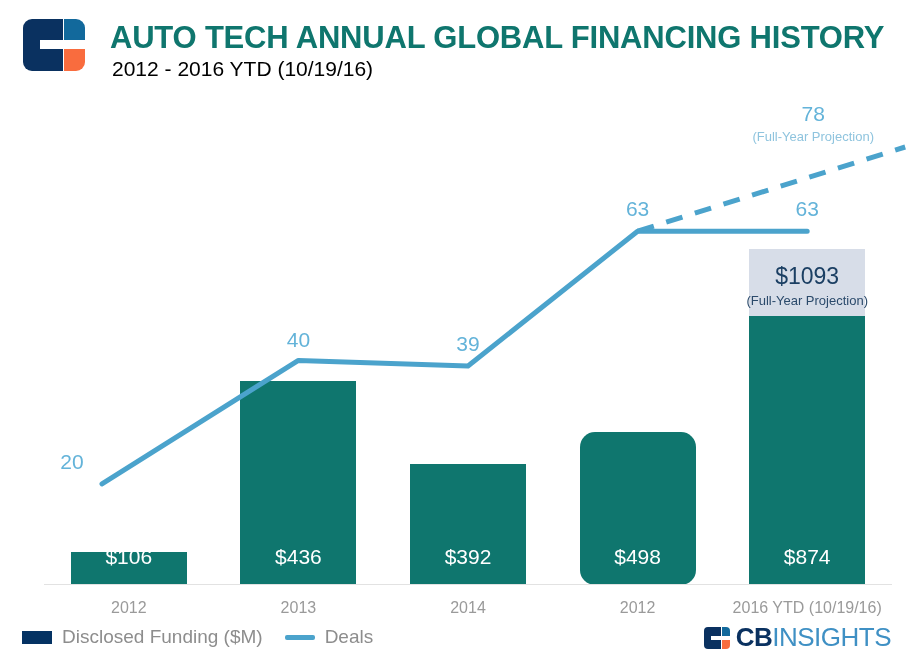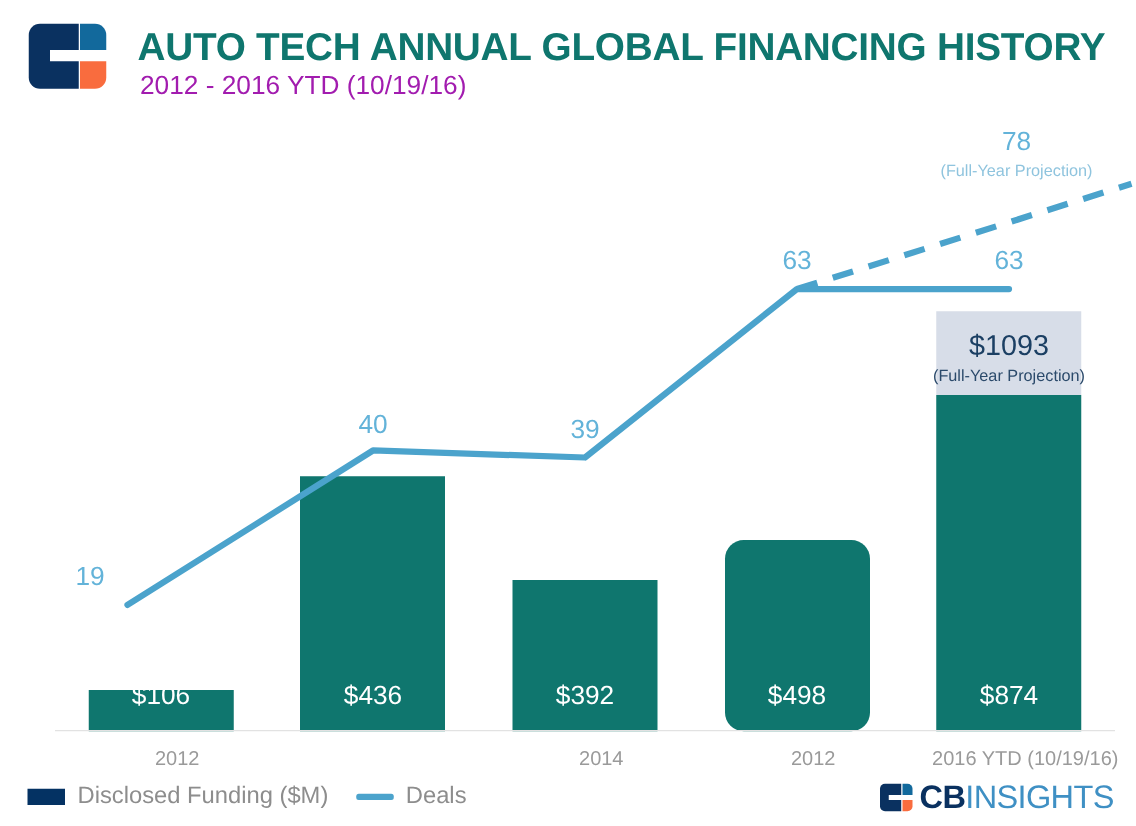--- a/index.html
+++ b/index.html
@@ -21,21 +21,21 @@
   .logo-sq-top{position:absolute;left:41px;top:0;width:21px;height:21px;background:#12699c;border-radius:0 9px 0 0;}
   .logo-sq-bot{position:absolute;left:41px;top:30px;width:21px;height:22px;background:#f96c3e;border-radius:0 0 9px 0;}
 
   .title{
     position:absolute;left:110px;top:20px;
     font-size:31px;font-weight:bold;color:#0f766e;
     letter-spacing:-0.2px;white-space:nowrap;
   }
   .subtitle{
     position:absolute;left:112px;top:57px;
-    font-size:21px;color:#a21caf;font-weight:normal;white-space:nowrap;
+    font-size:21px;color:#000000;font-weight:normal;white-space:nowrap;
   }
 
   
   .plot{position:absolute;left:0;top:92px;width:909px;height:493px;}
   .axis-line{position:absolute;left:44px;bottom:0;width:848px;height:1px;background:#e2e2e2;}
 
   
   .proj-box{
     position:absolute;
     background:#d7dde8;
@@ -68,21 +68,21 @@
   .proj-money{
     position:absolute;color:#1b3f63;font-size:23px;
     white-space:nowrap;text-align:center;
   }
   .proj-money-sub{
     position:absolute;color:#2b4a6b;font-size:13px;
     white-space:nowrap;text-align:center;
   }
 
   
-  .xaxis{position:absolute;left:0;top:590px;width:793px;height:30px;margin-left:13px;}
+  .xaxis{position:absolute;left:0;top:590px;width:793px;height:30px;}
   .xtick{
     position:absolute;text-align:center;
     font-size:16px;color:#9a9a9a;white-space:nowrap;
   }
 
   
   .legend{position:absolute;left:22px;top:624px;height:26px;display:flex;align-items:center;}
   .lg-swatch{width:30px;height:13px;background:#043263;margin-right:10px;}
   .lg-text{font-size:19px;color:#8d8d8d;margin-right:22px;}
   .lg-line{width:30px;height:5px;background:#4ba3cc;border-radius:2px;margin-right:10px;}
@@ -134,37 +134,38 @@
           <div class="bar-label" style="bottom: 16px;">$874</div>
         </div>
       </div>
 
     <svg class="lines" id="lines-layer" viewBox="0 0 909 493" preserveAspectRatio="none">
         <polyline points="102,391.9230769230769 298.4,268.3846153846154 468,274 637.5999999999999,139.23076923076923 807.1999999999999,139.23076923076923" fill="none" stroke="#4ba3cc" stroke-width="5" stroke-linejoin="round" stroke-linecap="round"></polyline>
         <polyline points="637.5999999999999,139.23076923076923 905.1999999999999,55" fill="none" stroke="#4ba3cc" stroke-width="5" stroke-dasharray="17 13" stroke-linecap="butt"></polyline>
       </svg>
 
     <div id="deal-labels-layer">
-        <div class="deal-label" style="width: 60px; left: 42px; top: 357.923px;">19</div>
+        <div class="deal-label" style="width: 60px; left: 42px; top: 357.923px;">20</div>
         <div class="deal-label" style="width: 60px; left: 268.4px; top: 236.385px;">40</div>
         <div class="deal-label" style="width: 60px; left: 438px; top: 240px;">39</div>
         <div class="deal-label" style="width: 60px; left: 607.6px; top: 105.231px;">63</div>
         <div class="deal-label" style="width: 60px; left: 777.2px; top: 105.231px;">63</div>
       </div>
 
     <div class="proj-deal-label" id="pd-val" style="width: 160px; left: 733.2px; top: 10px;">78</div>
     <div class="proj-deal-sub" id="pd-note" style="width: 260px; left: 683.2px; top: 37px;">(Full-Year Projection)</div>
     <div class="proj-money" id="pm-val" style="width: 180px; left: 717.2px; top: 171px;">$1093</div>
     <div class="proj-money-sub" id="pm-note" style="width: 260px; left: 677.2px; top: 201px;">(Full-Year Projection)</div>
 
     <div class="axis-line"></div>
   </div>
 
   <div class="xaxis" id="xaxis">
       <div class="xtick" style="width: 220px; left: 18.8px; top: 9px;">2012</div>
+      <div class="xtick" style="width: 220px; left: 188.4px; top: 9px;">2013</div>
       <div class="xtick" style="width: 220px; left: 358px; top: 9px;">2014</div>
       <div class="xtick" style="width: 220px; left: 527.6px; top: 9px;">2012</div>
       <div class="xtick" style="width: 220px; left: 697.2px; top: 9px;">2016 YTD (10/19/16)</div>
     </div>
 
   <div class="legend">
     <span class="lg-swatch"></span>
     <span class="lg-text">Disclosed Funding ($M)</span>
     <span class="lg-line"></span>
     <span class="lg-text">Deals</span>

